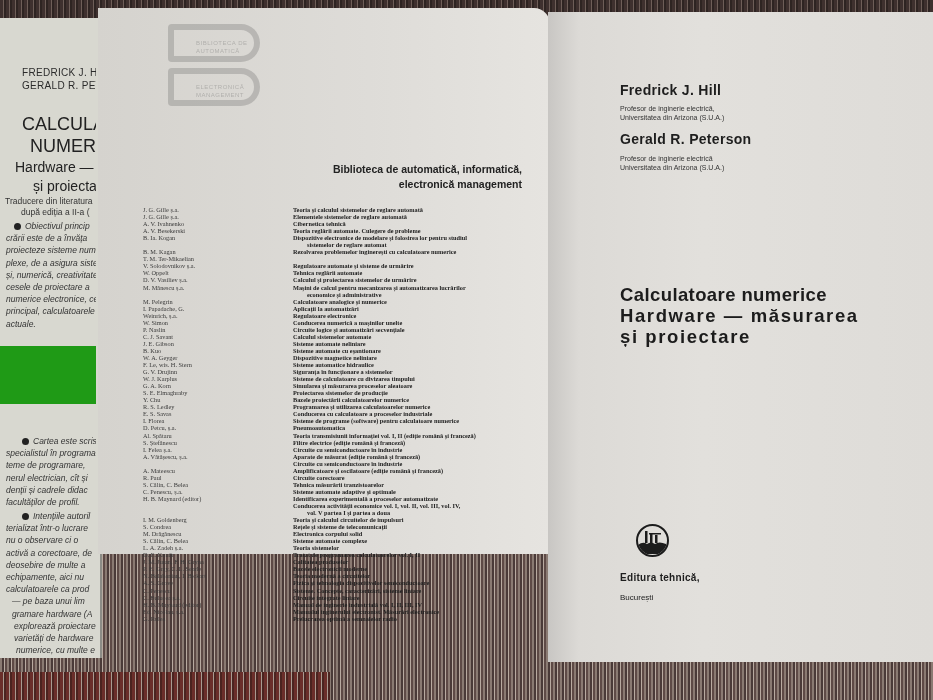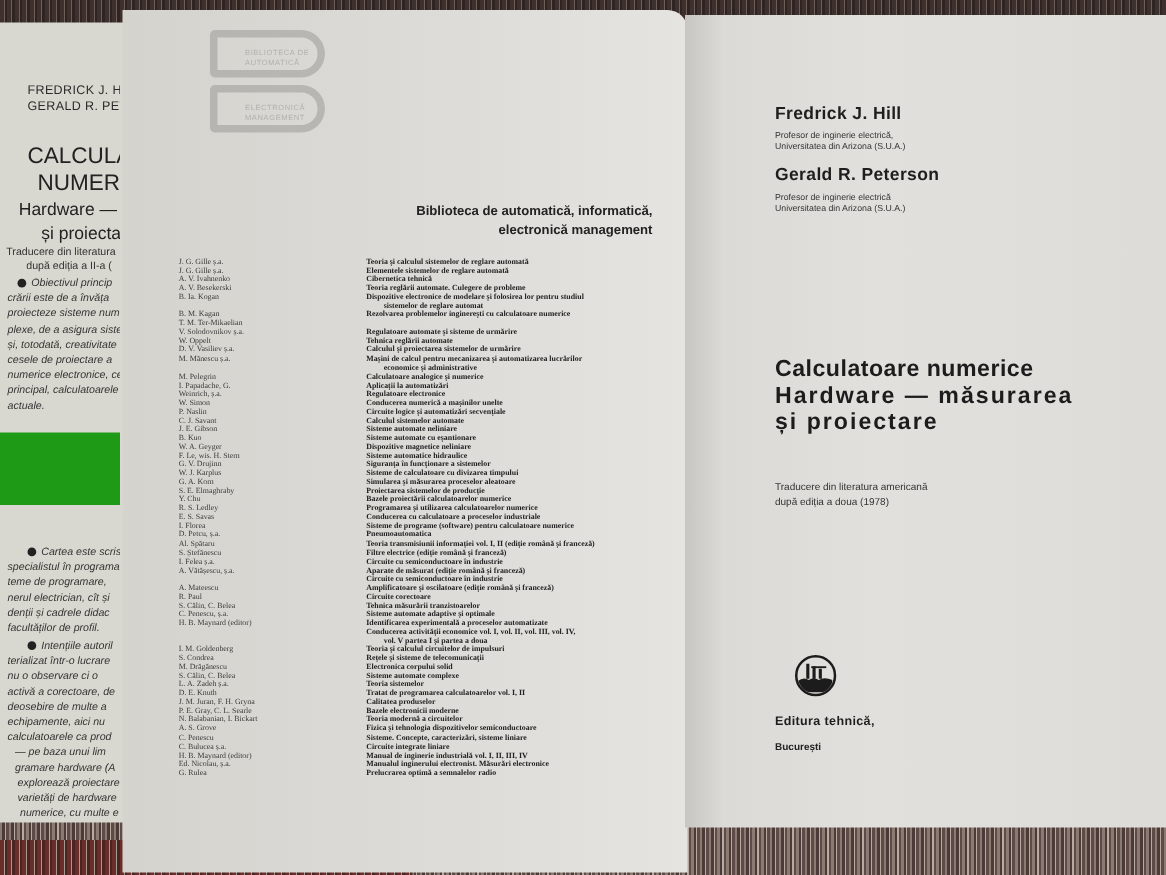--- a/index.html
+++ b/index.html
@@ -20,21 +20,21 @@
   .cover-inner{position:absolute;left:0;top:0;width:96px;height:100%;overflow:hidden;}
   .cover .authors{position:absolute;left:22px;top:48px;font-size:10px;color:#2b2b2b;line-height:13px;white-space:nowrap;letter-spacing:0.3px;}
   .cover .title{position:absolute;left:22px;top:95px;font-size:18px;color:#222;line-height:22px;white-space:nowrap;}
   .cover .subtitle{position:absolute;left:15px;top:140px;font-size:14px;color:#222;line-height:19px;white-space:nowrap;}
   .cover .note{position:absolute;left:5px;top:178px;font-size:8.5px;color:#333;line-height:11px;white-space:nowrap;}
   .cover .para{position:absolute;left:6px;font-size:8.5px;color:#333;line-height:12.2px;white-space:nowrap;font-style:italic;}
   .cover .green{position:absolute;left:0;top:328px;width:100px;height:58px;background:#1f9a16;}
   .bullet{display:inline-block;width:7px;height:7px;border-radius:50%;background:#222;margin-right:4px;vertical-align:middle;}
 
   
-  .midpage{position:absolute;left:98px;top:8px;width:452px;height:690px;
+  .midpage{position:absolute;left:98px;top:8px;width:452px;height:546px;
     background:linear-gradient(90deg,#d5d3ce 0%,#dedcd8 60%,#e6e4e0 100%);
     border-radius:0 16px 0 0;}
   .series-logo{position:absolute;left:70px;top:16px;width:92px;height:84px;opacity:0.35;}
   .series-logo .b-top,.series-logo .b-bot{position:absolute;left:0;width:92px;height:38px;border:6px solid #7a7a78;border-radius:4px 20px 20px 4px;box-sizing:border-box;}
   .series-logo .b-top{top:0;}
   .series-logo .b-bot{top:44px;}
   .series-logo span{position:absolute;left:22px;font-size:6px;color:#666;letter-spacing:0.5px;line-height:7px;}
   .series-title{position:absolute;right:28px;top:154px;text-align:right;font-weight:bold;font-size:10.5px;color:#222;line-height:15px;}
   .catalog{position:absolute;left:45px;top:198px;width:400px;font-family:"Liberation Serif",serif;font-size:6.3px;color:#2a2a2a;line-height:7.05px;}
   .catalog .row{display:flex;}
@@ -44,21 +44,21 @@
 
   
   .rightpage{position:absolute;left:548px;top:12px;width:385px;height:650px;
     background:linear-gradient(90deg,#c8c6c3 0%,#dcdad6 8%,#e2e0dc 40%,#dedcd8 100%);}
   .author-name{position:absolute;left:72px;font-weight:bold;font-size:14px;color:#1e1e1e;letter-spacing:0.3px;}
   .author-aff{position:absolute;left:72px;font-size:7px;color:#333;line-height:9px;}
   .book-title{position:absolute;left:72px;top:272px;font-weight:bold;font-size:18.5px;color:#1c1c1c;line-height:21px;letter-spacing:0.4px;}
   .translation{position:absolute;left:72px;top:372px;font-size:8px;color:#333;line-height:12px;}
   .publisher-logo{position:absolute;left:88px;top:512px;width:33px;height:33px;border-radius:50%;border:2.5px solid #1c1c1c;box-sizing:border-box;overflow:hidden;}
   .publisher-name{position:absolute;left:72px;top:560px;font-weight:bold;font-size:10px;color:#1e1e1e;letter-spacing:0.3px;}
-  .publisher-city{position:absolute;left:72px;top:581px;font-weight:bold;font-size:8px;color:#222;}
+  .publisher-city{position:absolute;left:72px;top:581px;font-weight:normal;font-size:8px;color:#222;}
 </style>
 </head>
 <body>
 
 <div class="carpet"></div>
 <div class="carpet-dark"></div>
 <div class="carpet-red"></div>
 
 <div class="cover">
   <div class="cover-inner">
@@ -76,21 +76,21 @@
     </div>
     <div class="note">
       <div>Traducere din literatura</div>
       <div style="padding-left:16px">după ediția a II-a (</div>
     </div>
     <div class="para" style="top:202px">
       <div style="padding-left:8px"><span class="bullet"></span><span>Obiectivul princip</span></div>
       <div>crării este de a învăța</div>
       <div>proiecteze sisteme nume</div>
       <div>plexe, de a asigura siste</div>
-      <div>și, totodată, creativitate</div>
+      <div>și, numerică, creativitate</div>
       <div>cesele de proiectare a</div>
       <div>numerice electronice, ce</div>
       <div>principal, calculatoarele</div>
       <div>actuale.</div>
     </div>
     <div class="green"></div>
     <div class="para" style="top:417px">
       <div style="padding-left:16px"><span class="bullet"></span><span>Cartea este scrisă</span></div>
       <div>specialistul în programare</div>
       <div>teme de programare, </div>
@@ -382,24 +382,20 @@
     <div>Profesor de inginerie electrică</div>
     <div>Universitatea din Arizona (S.U.A.)</div>
   </div>
 
   <div class="book-title">
     <div>Calculatoare numerice</div>
     <div style="letter-spacing:1.6px">Hardware — măsurarea</div>
     <div style="letter-spacing:1.6px">și proiectare</div>
   </div>
 
-  <div class="translation">
-    <div>Traducere din literatura americană</div>
-    <div>după ediția a doua (1978)</div>
-  </div>
 
   <div class="publisher-logo">
     <svg width="28" height="28" viewBox="0 0 28 28" style="display:block">
       <rect x="7" y="5" width="2.5" height="12" fill="#1c1c1c"></rect>
       <rect x="12" y="7" width="2.5" height="10" fill="#1c1c1c"></rect>
       <rect x="17" y="9" width="2.5" height="8" fill="#1c1c1c"></rect>
       <rect x="11" y="7" width="12" height="1.5" fill="#1c1c1c"></rect>
       <path d="M0 19 Q5 15 9 18 Q13 15 17 18 Q21 15 28 18 L28 28 L0 28Z" fill="#1c1c1c"></path>
     </svg>
   </div>

